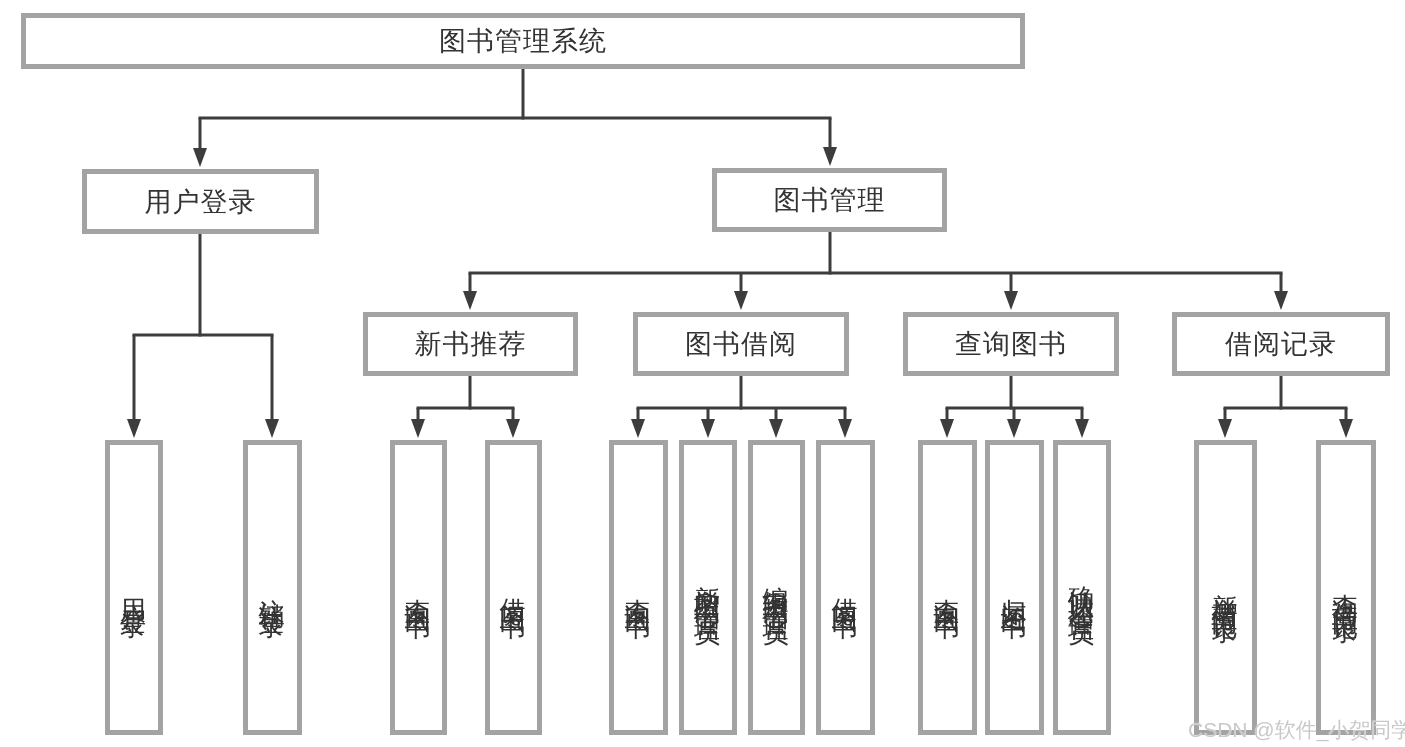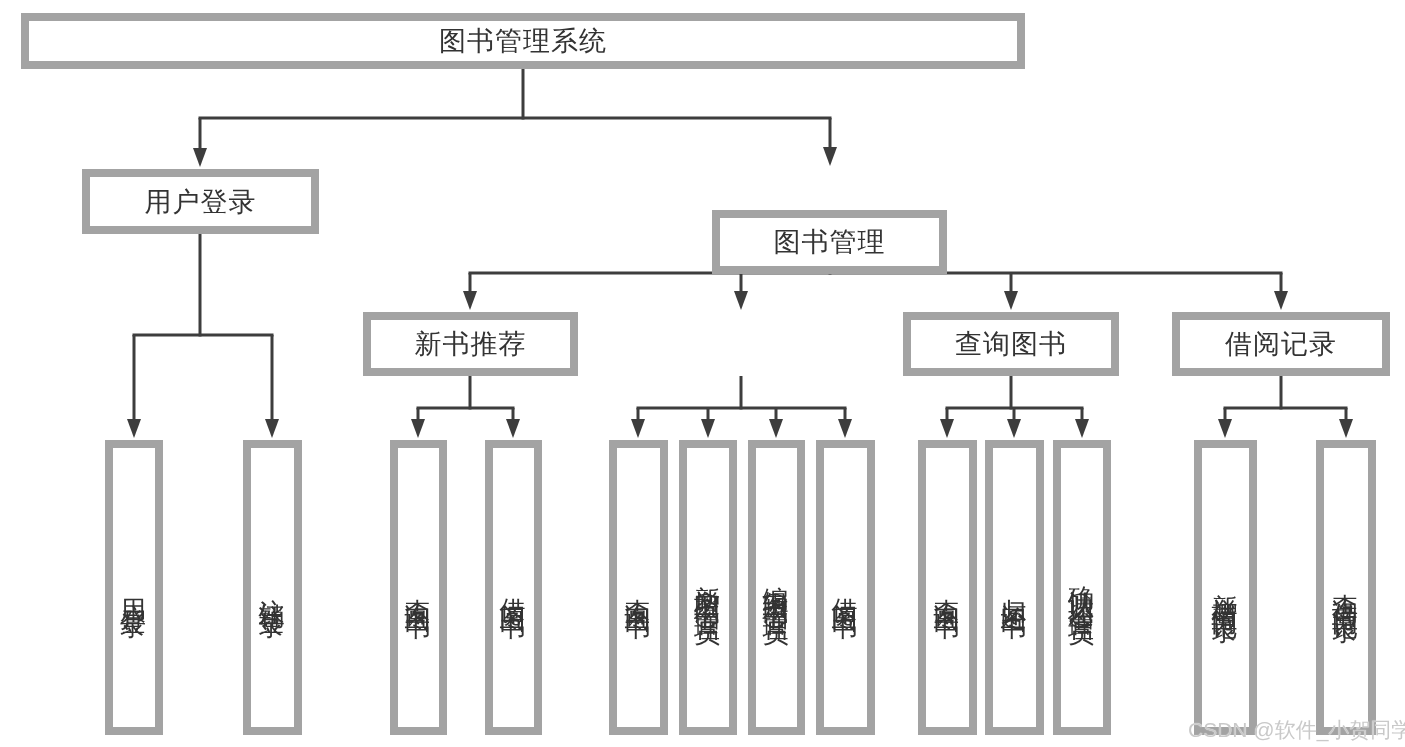--- a/index.html
+++ b/index.html
@@ -8,21 +8,21 @@
     width: 1405px;
     height: 747px;
     background: #ffffff;
     font-family: "Liberation Sans", "DejaVu Sans", sans-serif;
     overflow: hidden;
   }
   svg.wires { position: absolute; left: 0; top: 0; z-index: 1; }
   .node {
     position: absolute;
     box-sizing: border-box;
-    border: 8px solid #a3a3a3;
+    border: 5px solid #a3a3a3;
     background: #ffffff;
     color: #333333;
     display: flex;
     align-items: center;
     justify-content: center;
     z-index: 2;
   }
   .h-label {
     font-size: 27px;
     letter-spacing: 1px;
@@ -32,21 +32,21 @@
     writing-mode: vertical-rl;
     text-orientation: mixed;
     font-size: 26px;
     letter-spacing: 5px;
     white-space: nowrap;
   }
   
   .n-root            { left: 21px;   top: 13px;  width: 1004px; height: 56px; }
   
   .n-user-login      { left: 82px;   top: 169px; width: 237px; height: 65px; }
-  .n-book-mgmt       { left: 712px;  top: 168px; width: 235px; height: 64px; margin-top: 42px; }
+  .n-book-mgmt       { left: 712px;  top: 168px; width: 235px; height: 64px; }
   
   .n-new-book        { left: 363px;  top: 312px; width: 215px; height: 64px; justify-content: center; }
   .n-book-borrow     { left: 633px;  top: 312px; width: 216px; height: 64px; }
   .n-current-borrow  { left: 903px;  top: 312px; width: 216px; height: 64px; }
   .n-borrow-records  { left: 1172px; top: 312px; width: 218px; height: 64px; align-items: center; }
   
   .leaf { top: 440px; height: 295px; }
   .n-leaf-user-login  { left: 105px;  width: 58px; }
   .n-leaf-logout      { left: 243px;  width: 59px; }
   .n-leaf-nb-query    { left: 390px;  width: 57px; }
@@ -149,20 +149,23 @@
   <div class="node n-user-login">
     <span class="h-label">用户登录</span>
   </div>
   <div class="node n-book-mgmt">
     <span class="h-label">图书管理</span>
   </div>
 
   <div class="node n-new-book">
     <span class="h-label">新书推荐</span>
   </div>
+  <div class="node n-book-borrow">
+    <span class="h-label">图书借阅</span>
+  </div>
   <div class="node n-current-borrow">
     <span class="h-label">查询图书</span>
   </div>
   <div class="node n-borrow-records">
     <span class="h-label">借阅记录</span>
   </div>
 
   <div class="node leaf n-leaf-user-login">
     <span class="v-label">用户登录</span>
   </div>

